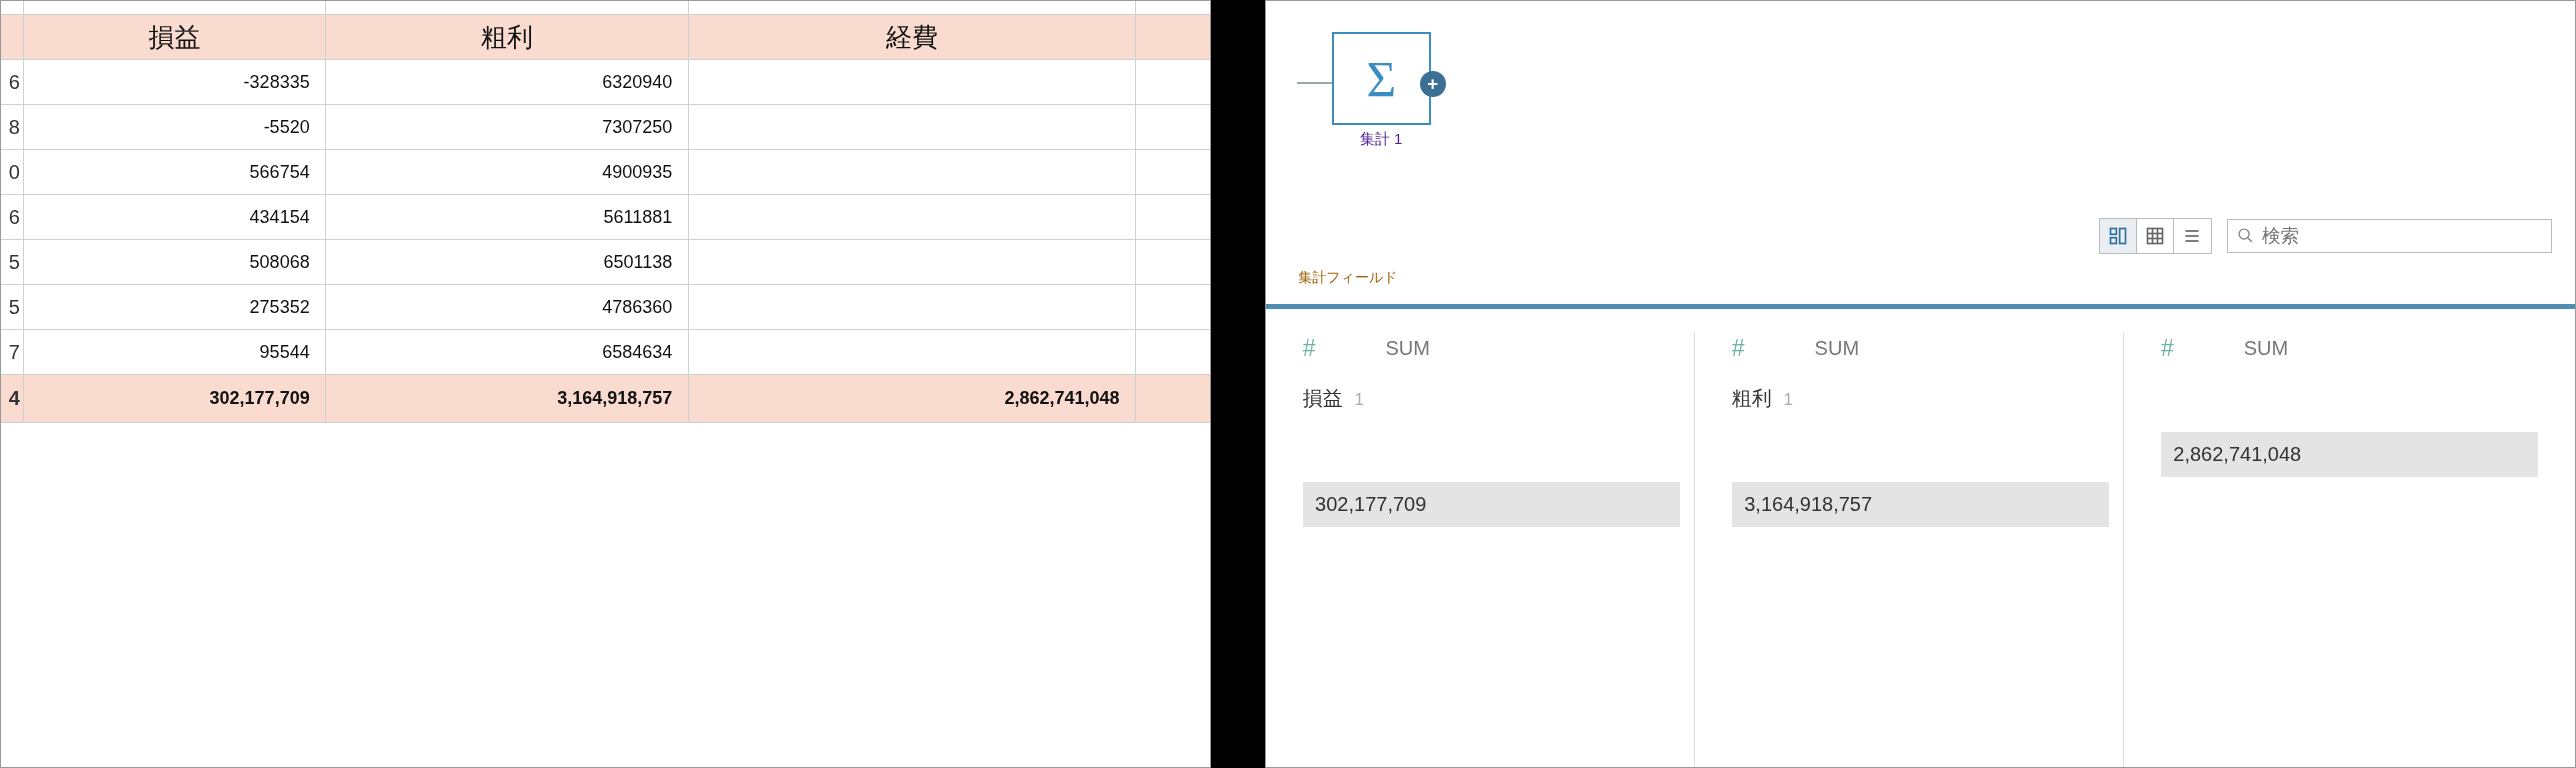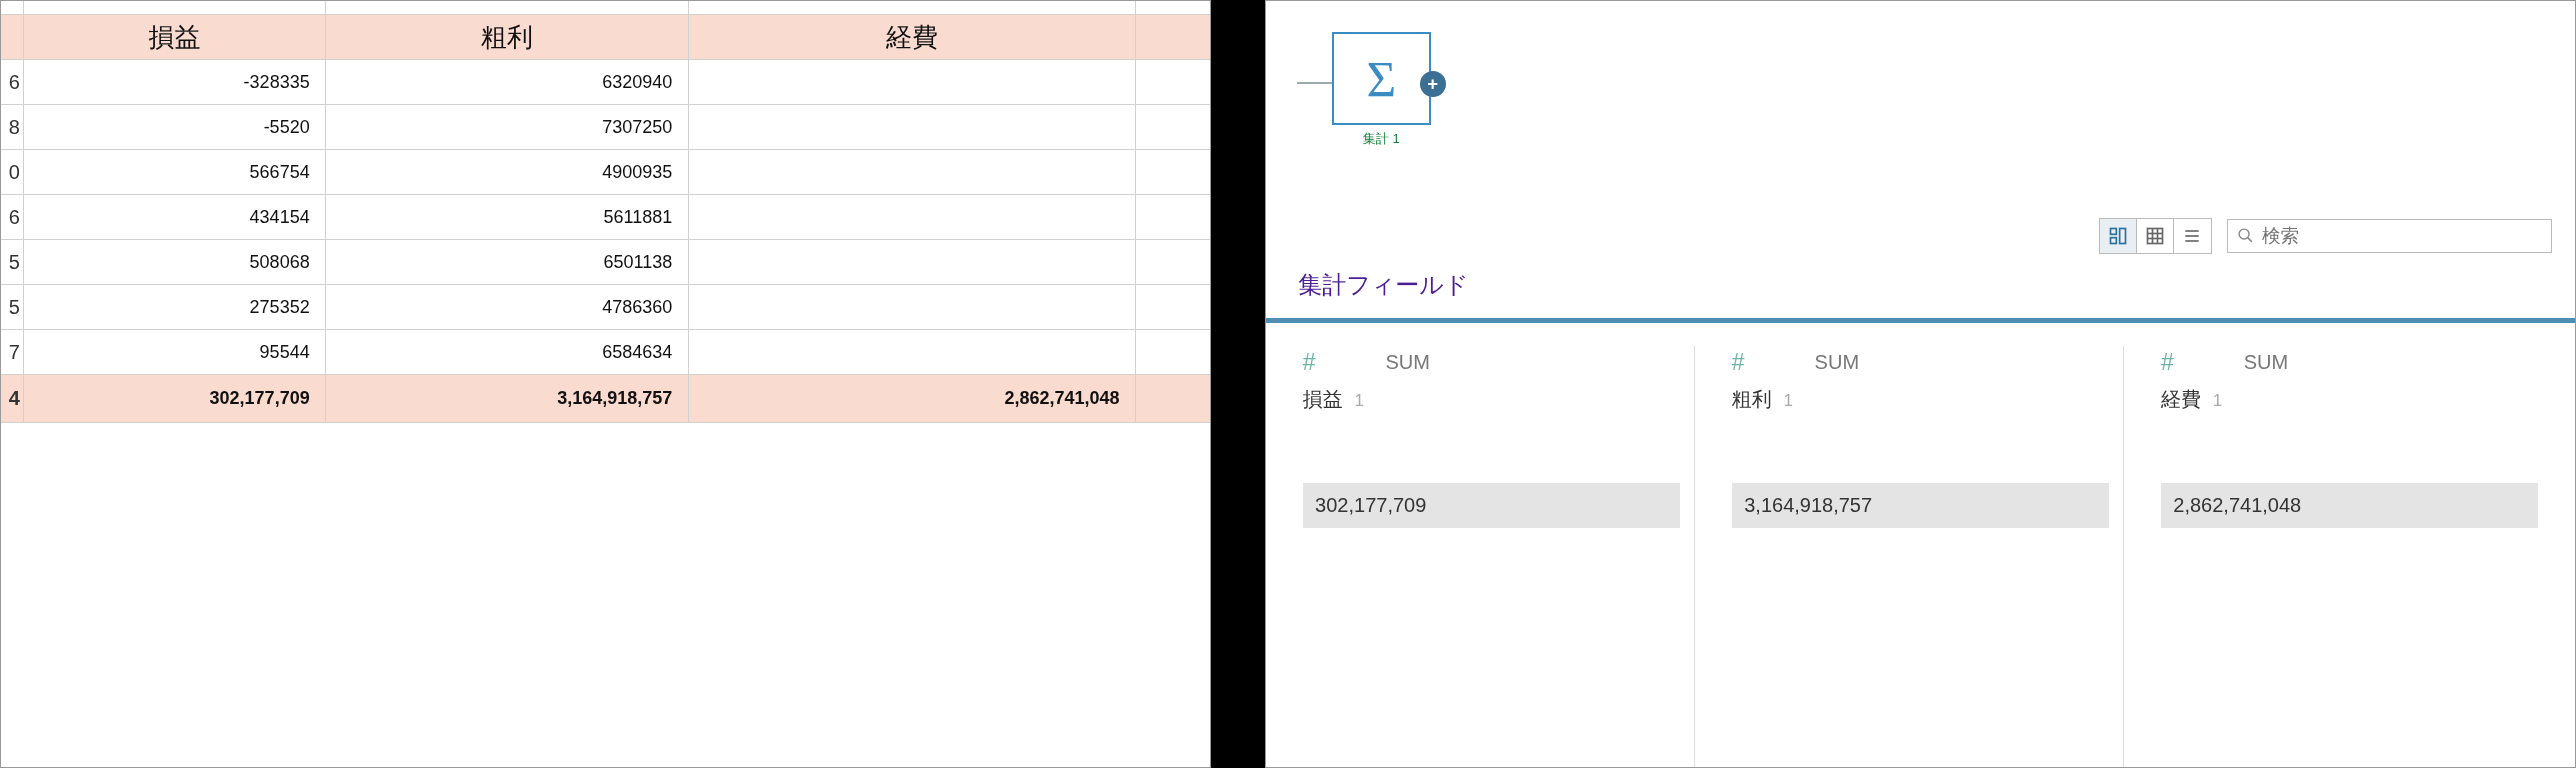--- a/index.html
+++ b/index.html
@@ -88,21 +88,21 @@
       position: relative;
     }
     .agg-box .sigma { font-size: 51px; color: #3c8cc4; font-family: "Times New Roman", serif; }
     .add-badge {
       position: absolute; right: -17px; top: 37px;
       width: 26px; height: 26px; border-radius: 50%;
       background: #3b6f93; color: #fff;
       display: flex; align-items: center; justify-content: center;
       font-size: 18.6px; font-weight: 700;
     }
-    .agg-label { font-size: 13px; margin-top: 4.6px; color: #15803d; }
+    .agg-label { font-size: 15px; margin-top: 4.6px; color: #4c1d95; }
 
     .toolbar {
       display: flex; align-items: center; justify-content: flex-end;
       padding: 7.7px 23px 10.8px 23px; gap: 15.5px;
     }
     .view-toggle { display: flex; border: 0.8px solid #bbb; }
     .view-toggle .vt-btn {
       width: 37px; height: 34px; display: flex; align-items: center; justify-content: center;
       border-right: 0.8px solid #bbb;
     }
@@ -112,32 +112,32 @@
     .view-toggle .vt-btn.active svg { stroke: #2b6f9b; }
     .search-box {
       flex: 0 0 325px; height: 34px; border: 0.8px solid #bbb;
       display: flex; align-items: center; padding: 0 9.3px; color: #888;
       gap: 7.7px;
     }
     .search-box input {
       border: none; outline: none; font-size: 18.6px; color: #555; flex: 1; background: transparent;
     }
     .section-title {
-      padding: 4.6px 32.5px 17px 32.5px; font-size: 24px; color: #4c1d95;
+      padding: 4.6px 32.5px 17px 32.5px; font-size: 14px; color: #a16207;
       border-bottom: 5.4px solid #4f8eb3;
     }
     .cards { display: flex; padding: 23px 23px 0 23px; gap: 23px; flex: 1; }
     .card {
       flex: 1; border-right: 0.8px solid #ddd; padding: 3.1px 14px;
       display: flex; flex-direction: column;
     }
     .card:last-child { border-right: none; }
     .card-head { display: flex; align-items: center; gap: 70px; color: #777; font-size: 20px; }
     .hash { color: #6cb2a5; font-size: 23px; }
-    .card-field { margin-top: 10px; font-size: 20px; color: #333; }
+    .card-field { margin-top: 23px; font-size: 20px; color: #333; }
     .card-field .idx { color: #aaa; margin-left: 6.2px; font-size: 17px; }
     .card-value {
       margin-top: 70px; background: #e4e4e4; padding: 10.8px 12.4px;
       font-size: 20px; color: #333;
     }
   </style>
 </head>
 <body>
 
 <div class="left-panel">
@@ -290,21 +290,17 @@
         <span>粗利</span>
         <span class="idx">1</span>
       </div>
       <div class="card-value">3,164,918,757</div>
     </div>
     <div class="card">
       <div class="card-head">
         <span class="hash">#</span>
         <span>SUM</span>
       </div>
-      <div class="card-field">
-        <span>経費</span>
-        <span class="idx">1</span>
-      </div>
       <div class="card-value">2,862,741,048</div>
     </div>
   </div>
 </div>
 
 
 </body></html>

